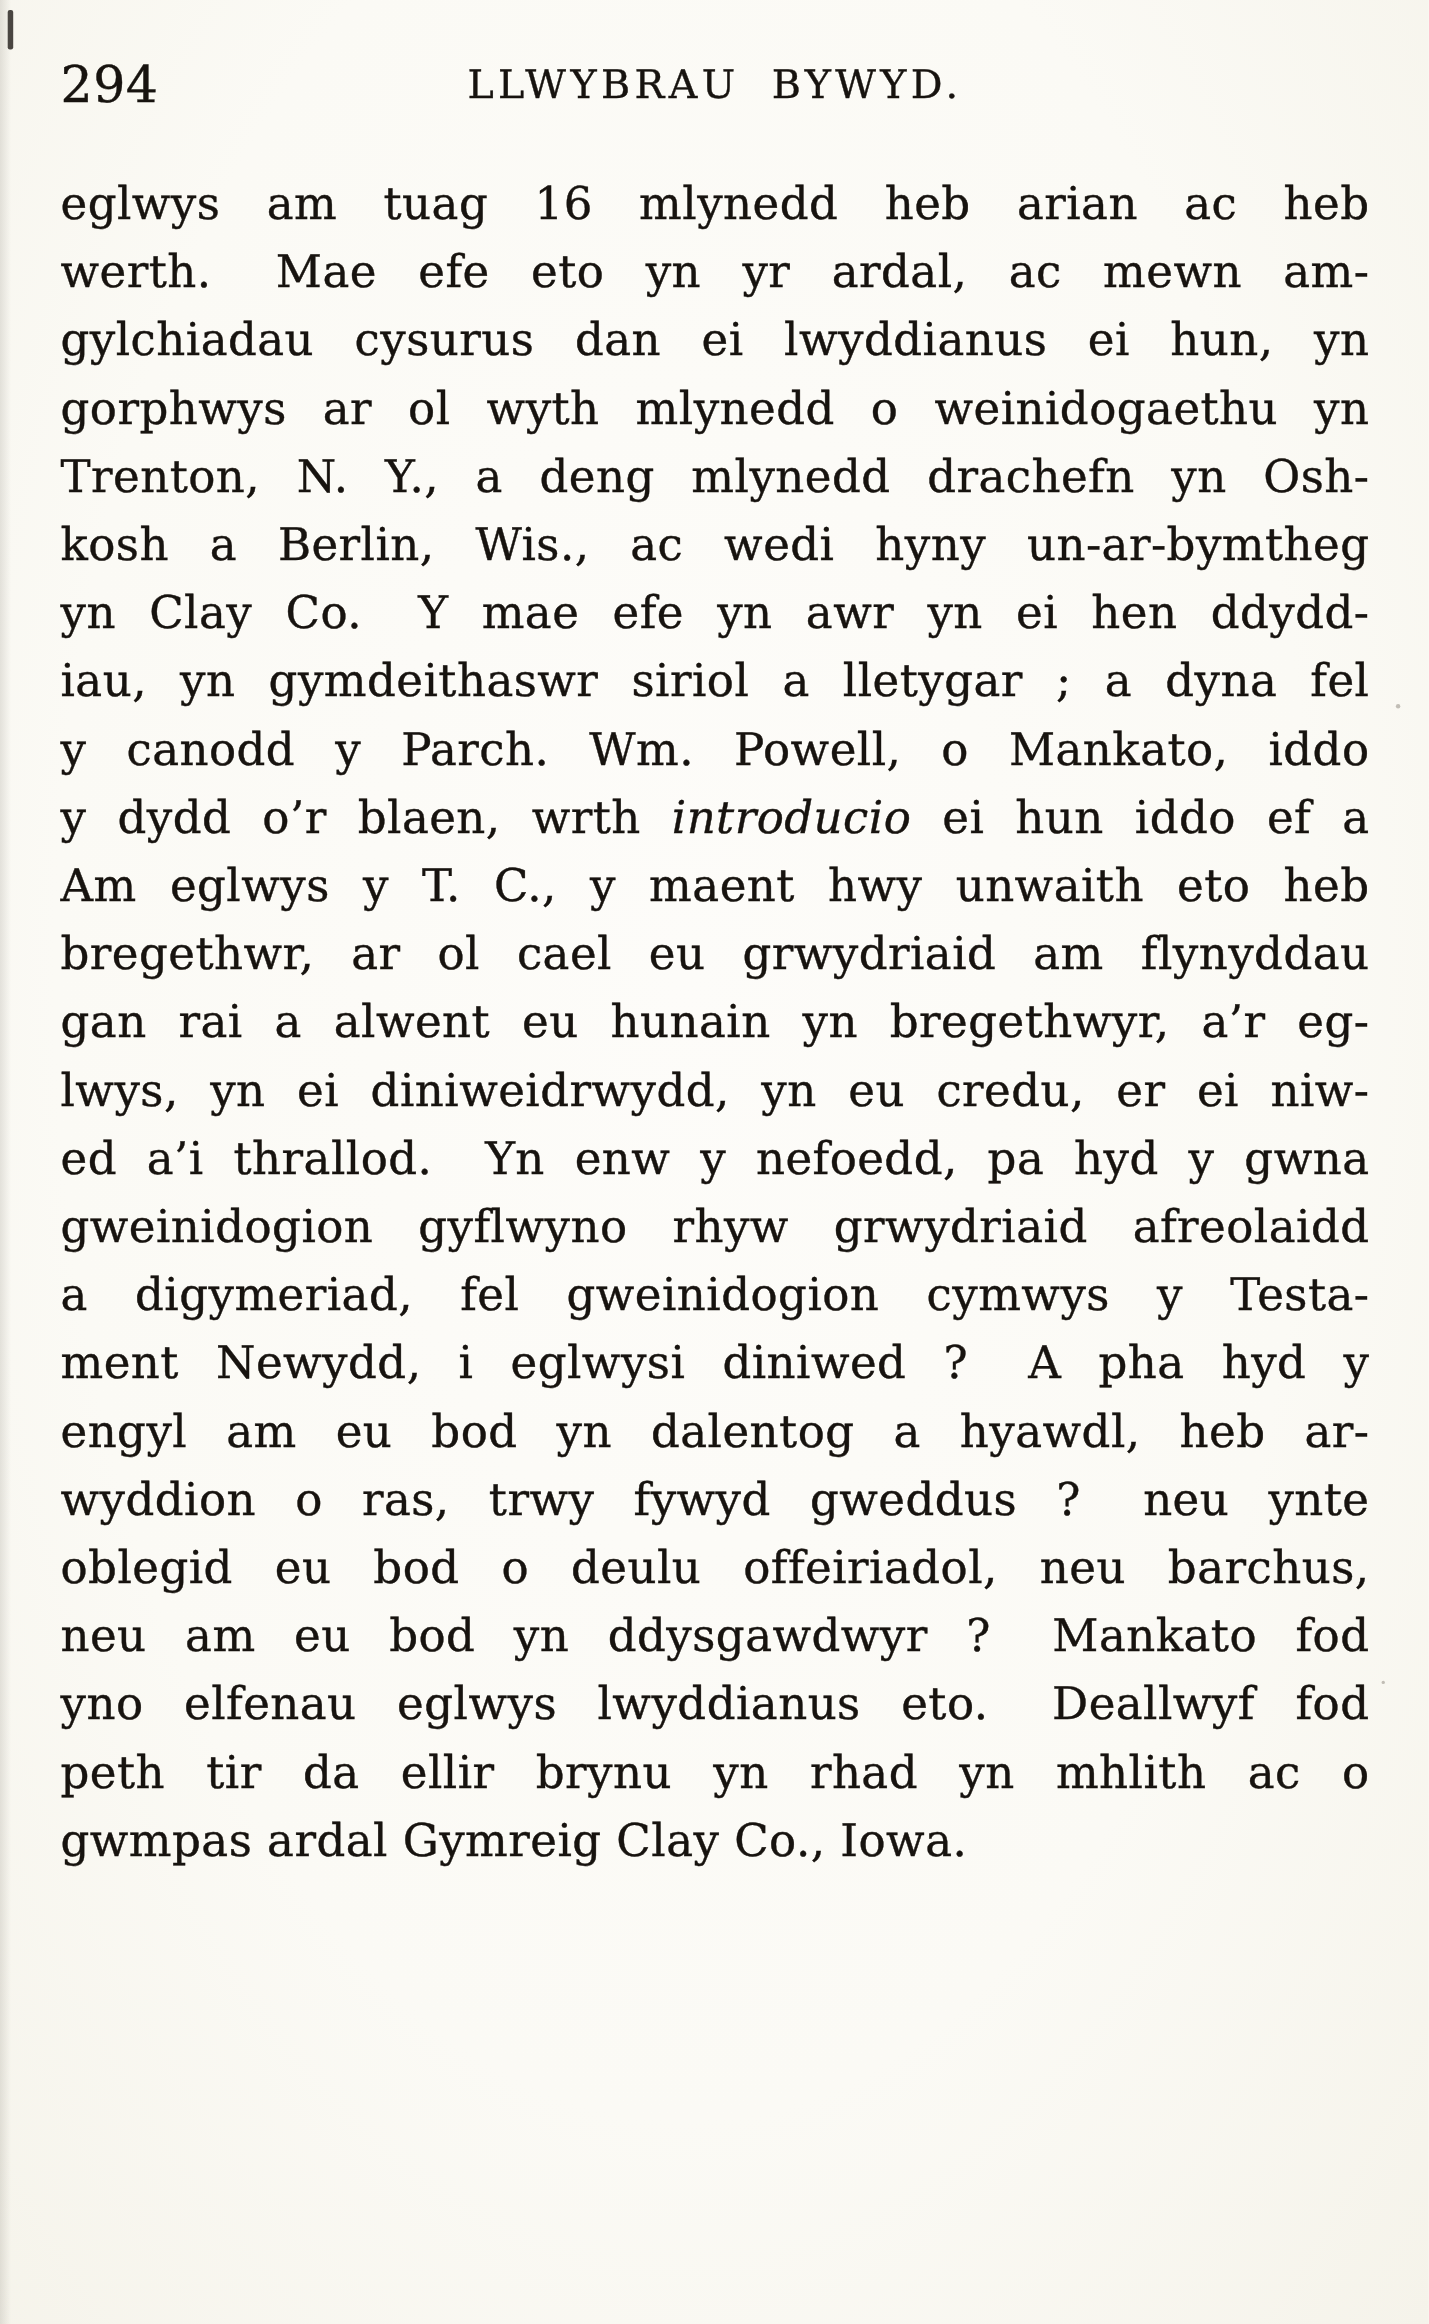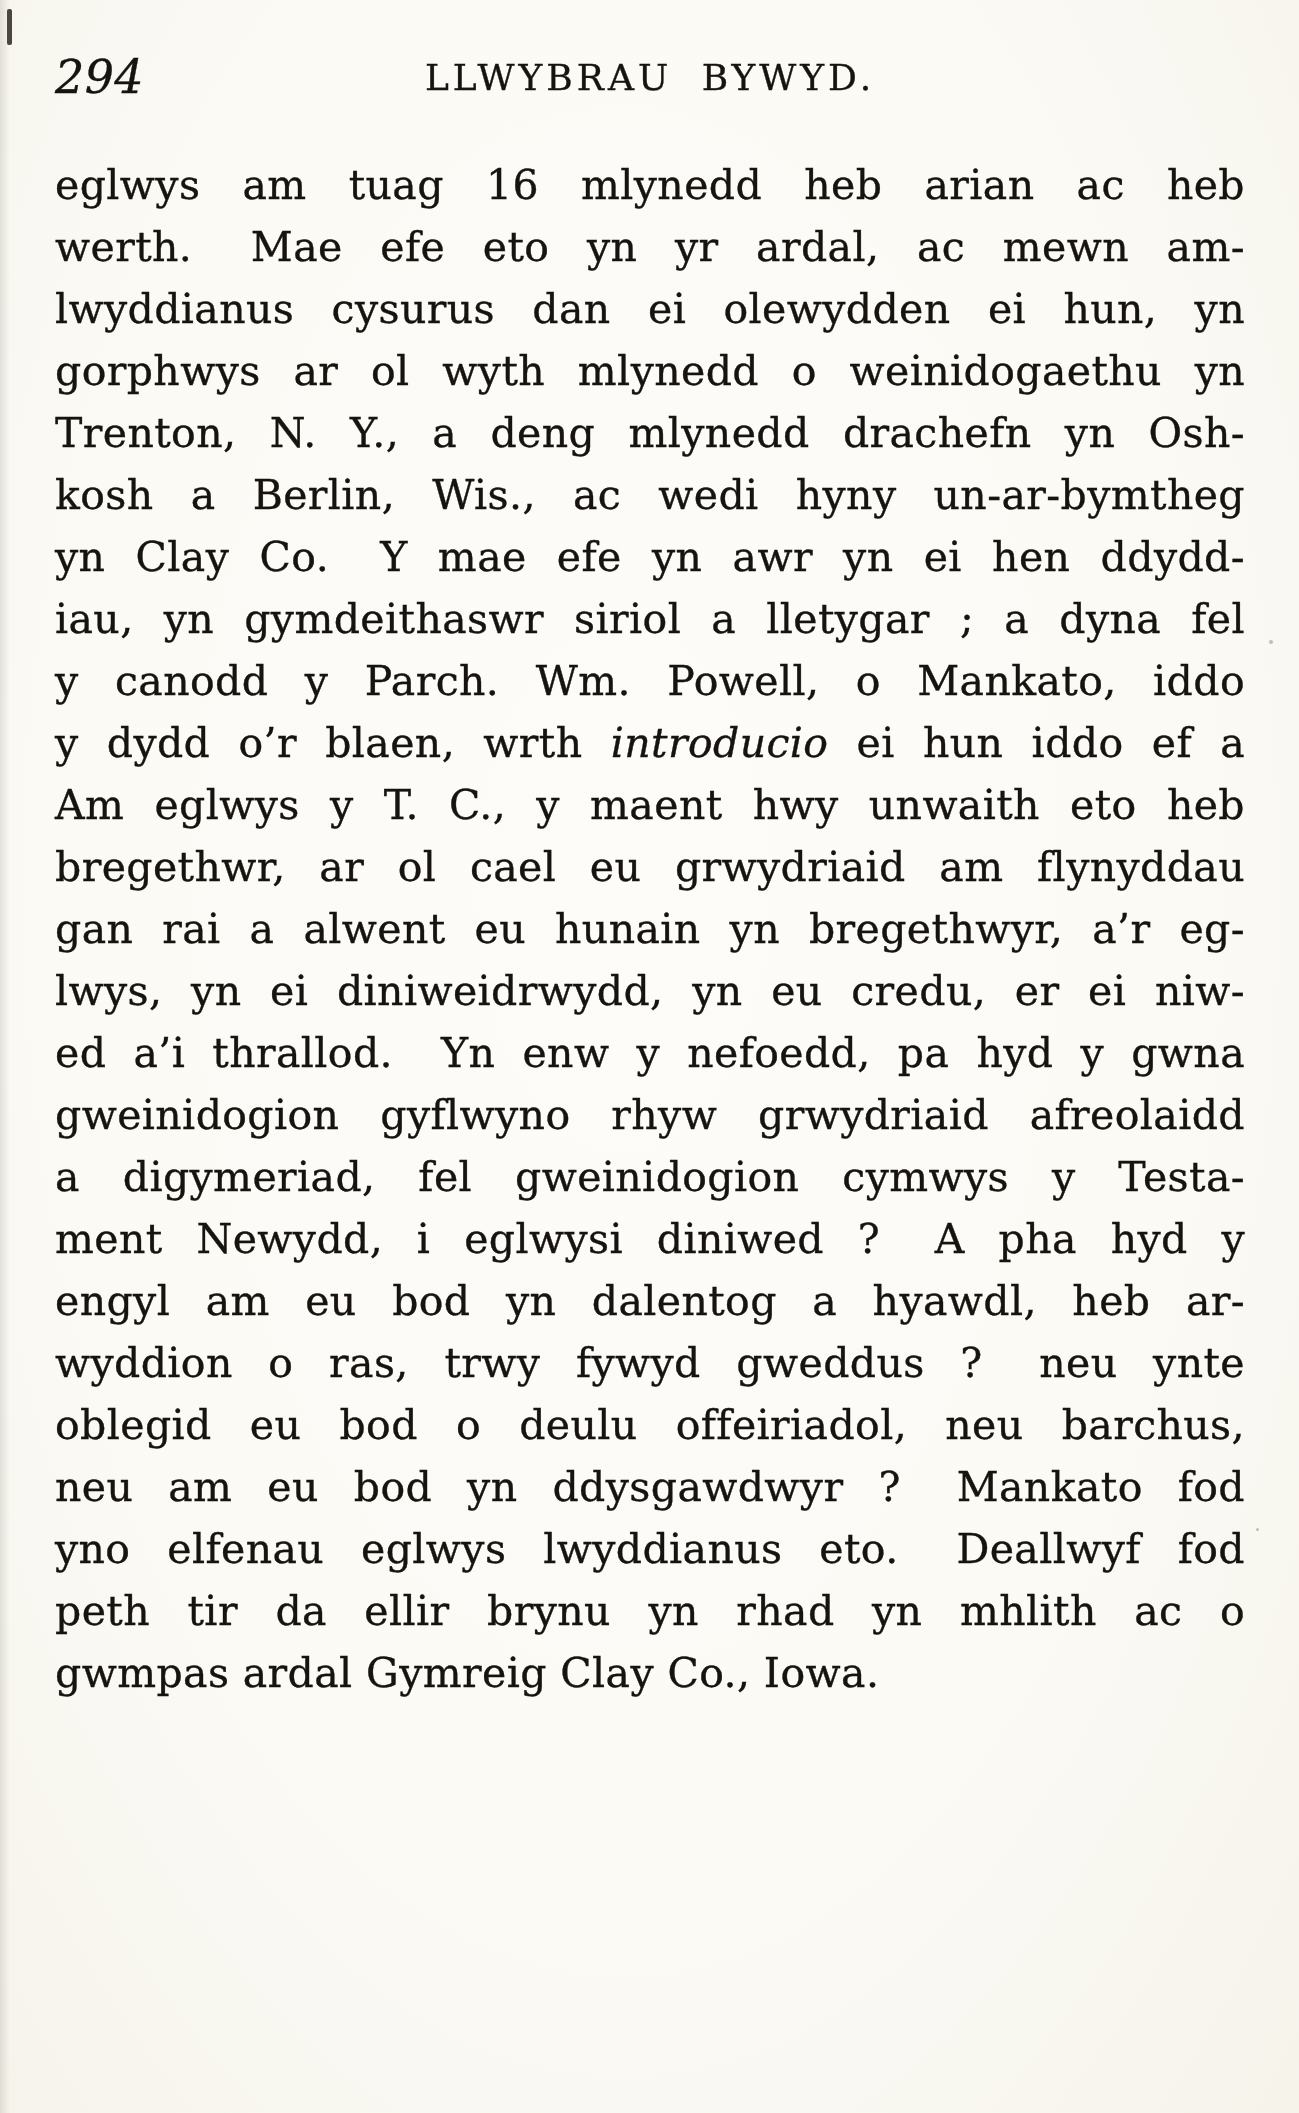--- a/index.html
+++ b/index.html
@@ -50,21 +50,20 @@
   .header {
     position: relative;
     height: 62px;
     margin-bottom: 54px;
   }
   .page-number {
     position: absolute;
     left: 0; bottom: 0;
     font-size: 46px;
     line-height: 1;
-    font-style: italic;
   }
   .running-title {
     position: absolute;
     left: 0; right: 0; bottom: 4px;
     text-align: center;
     font-size: 36px;
     line-height: 1;
     letter-spacing: 4px;
     word-spacing: 14px;
   }
@@ -104,21 +103,21 @@
   <div class="header">
     <div class="page-number">294</div>
     <div class="running-title">LLWYBRAU BYWYD.</div>
   </div>
 
   <div class="body-text">
 
     <div>
       <div class="line jline">eglwys am tuag 16 mlynedd heb arian ac heb</div>
       <div class="line jline">werth.  Mae efe eto yn yr ardal, ac mewn am-</div>
-      <div class="line jline">lwyddianus cysurus dan ei olewydden ei hun, yn</div>
+      <div class="line jline">gylchiadau cysurus dan ei lwyddianus ei hun, yn</div>
       <div class="line jline">gorphwys ar ol wyth mlynedd o weinidogaethu yn</div>
       <div class="line jline">Trenton, N. Y., a deng mlynedd drachefn yn Osh-</div>
       <div class="line jline">kosh a Berlin, Wis., ac wedi hyny un-ar-bymtheg</div>
       <div class="line jline">yn Clay Co.  Y mae efe yn awr yn ei hen ddydd-</div>
       <div class="line jline">iau, yn gymdeithaswr siriol a lletygar ; a dyna fel</div>
       <div class="line jline">y canodd y Parch. Wm. Powell, o Mankato, iddo</div>
       <div class="line jline"><span>y dydd o’r blaen, wrth </span><span class="it">introducio</span><span> ei hun iddo ef a</span></div>
     </div>
 
 

